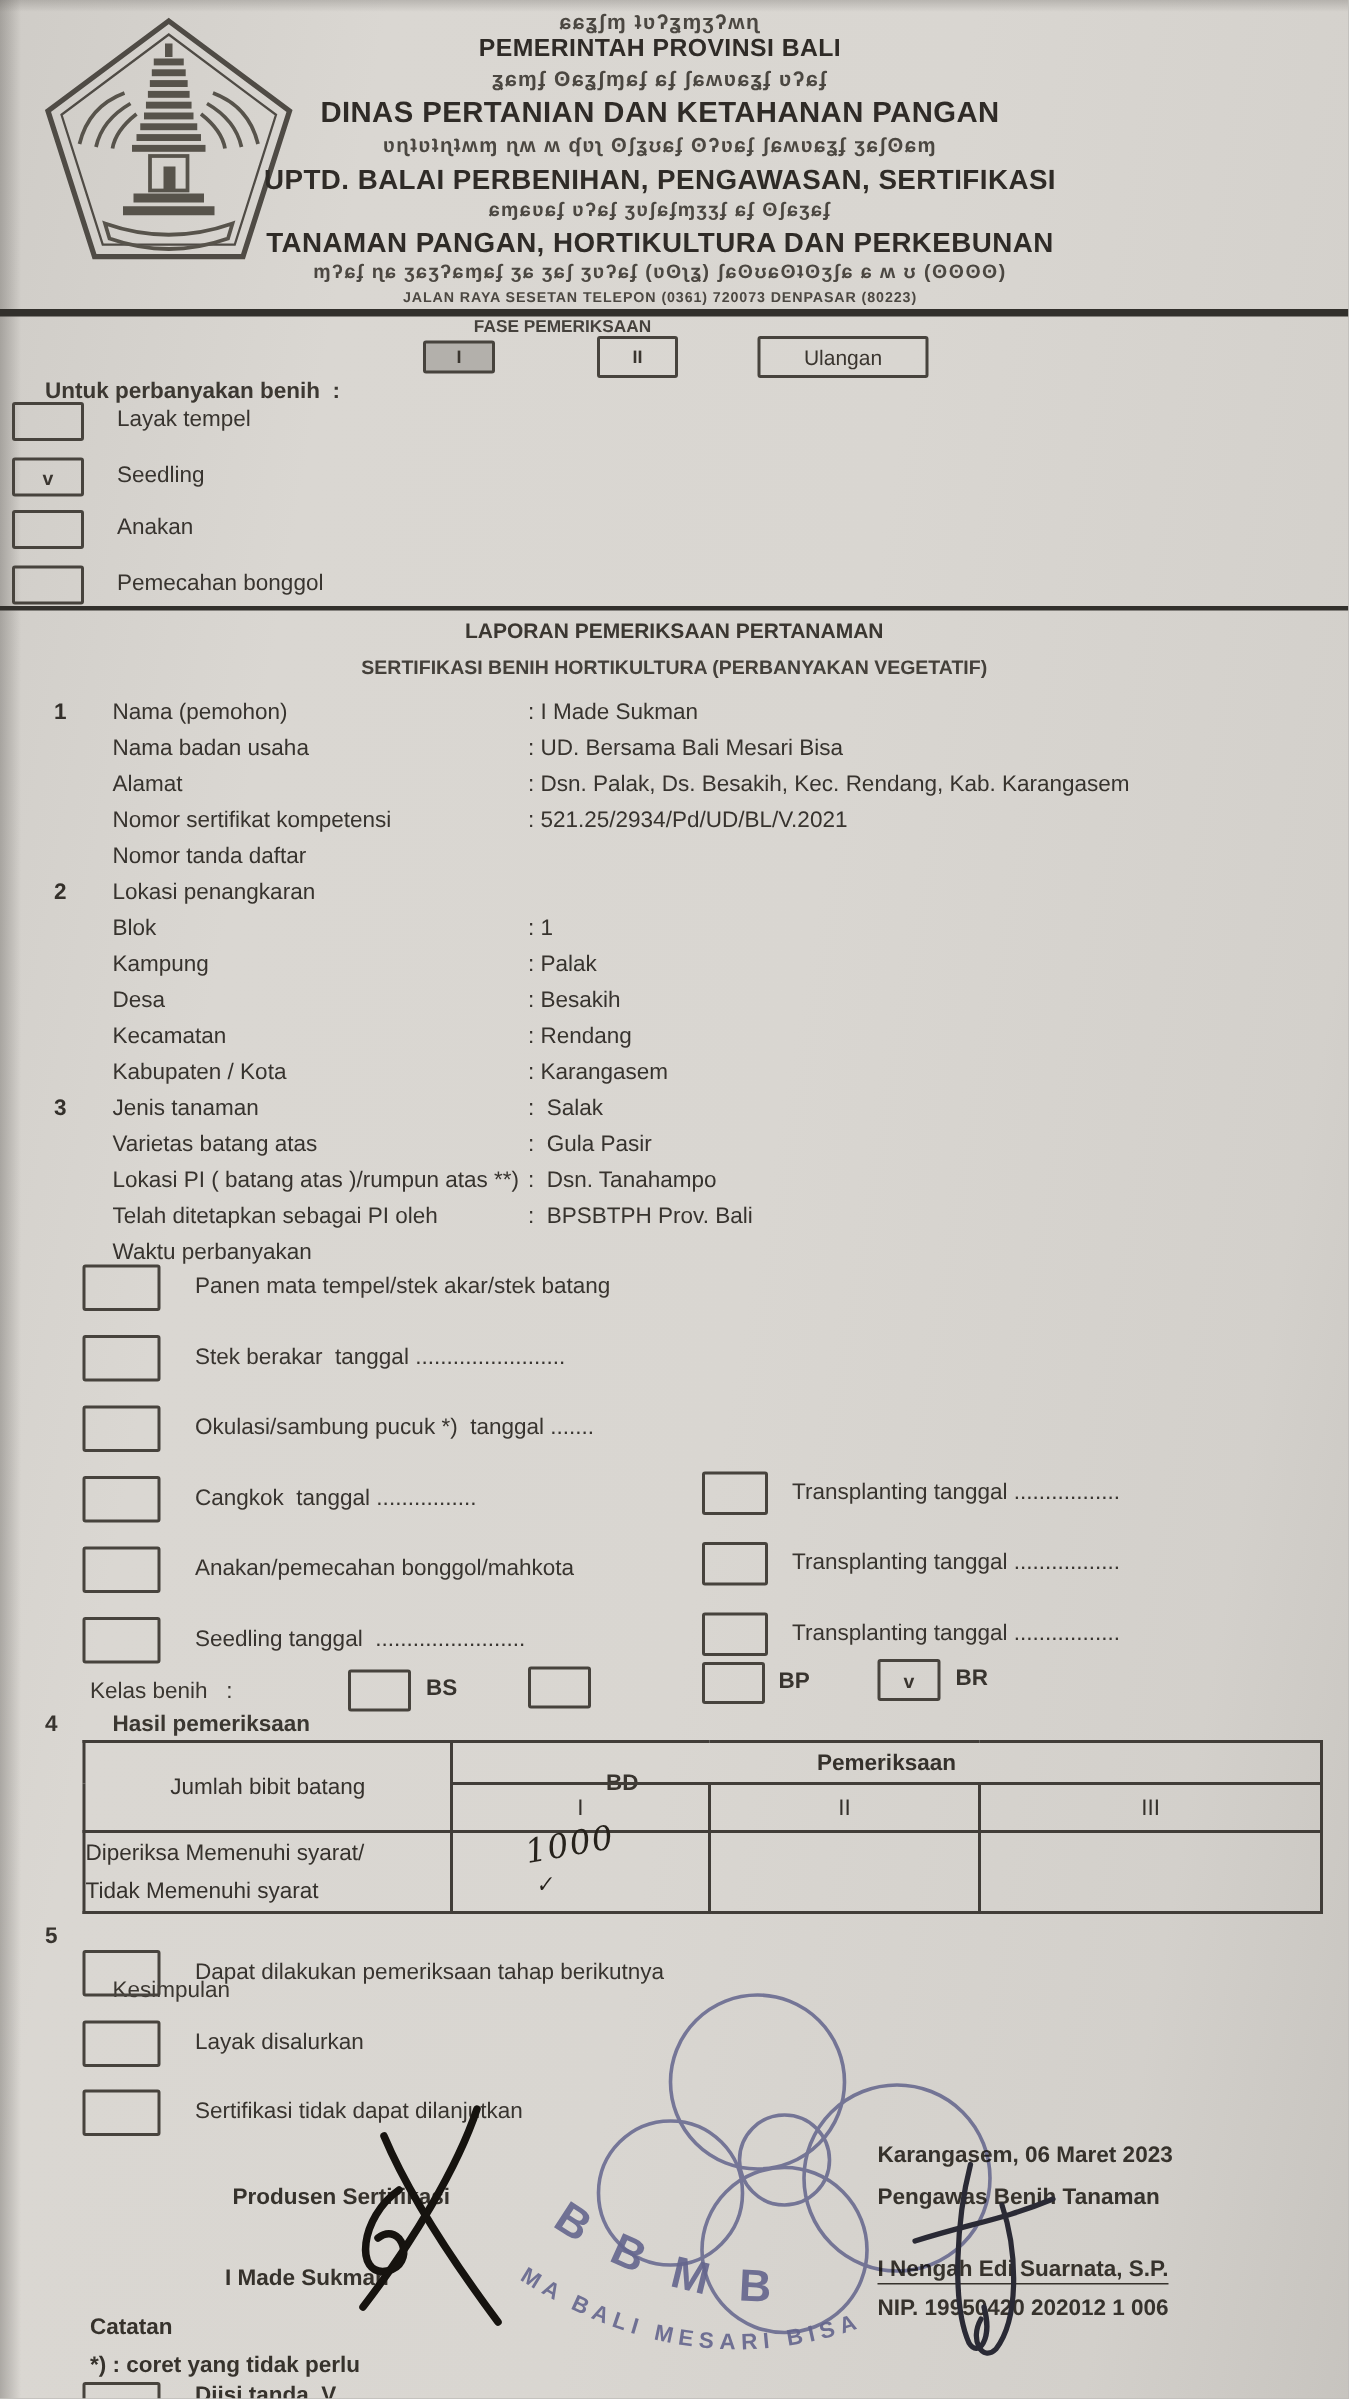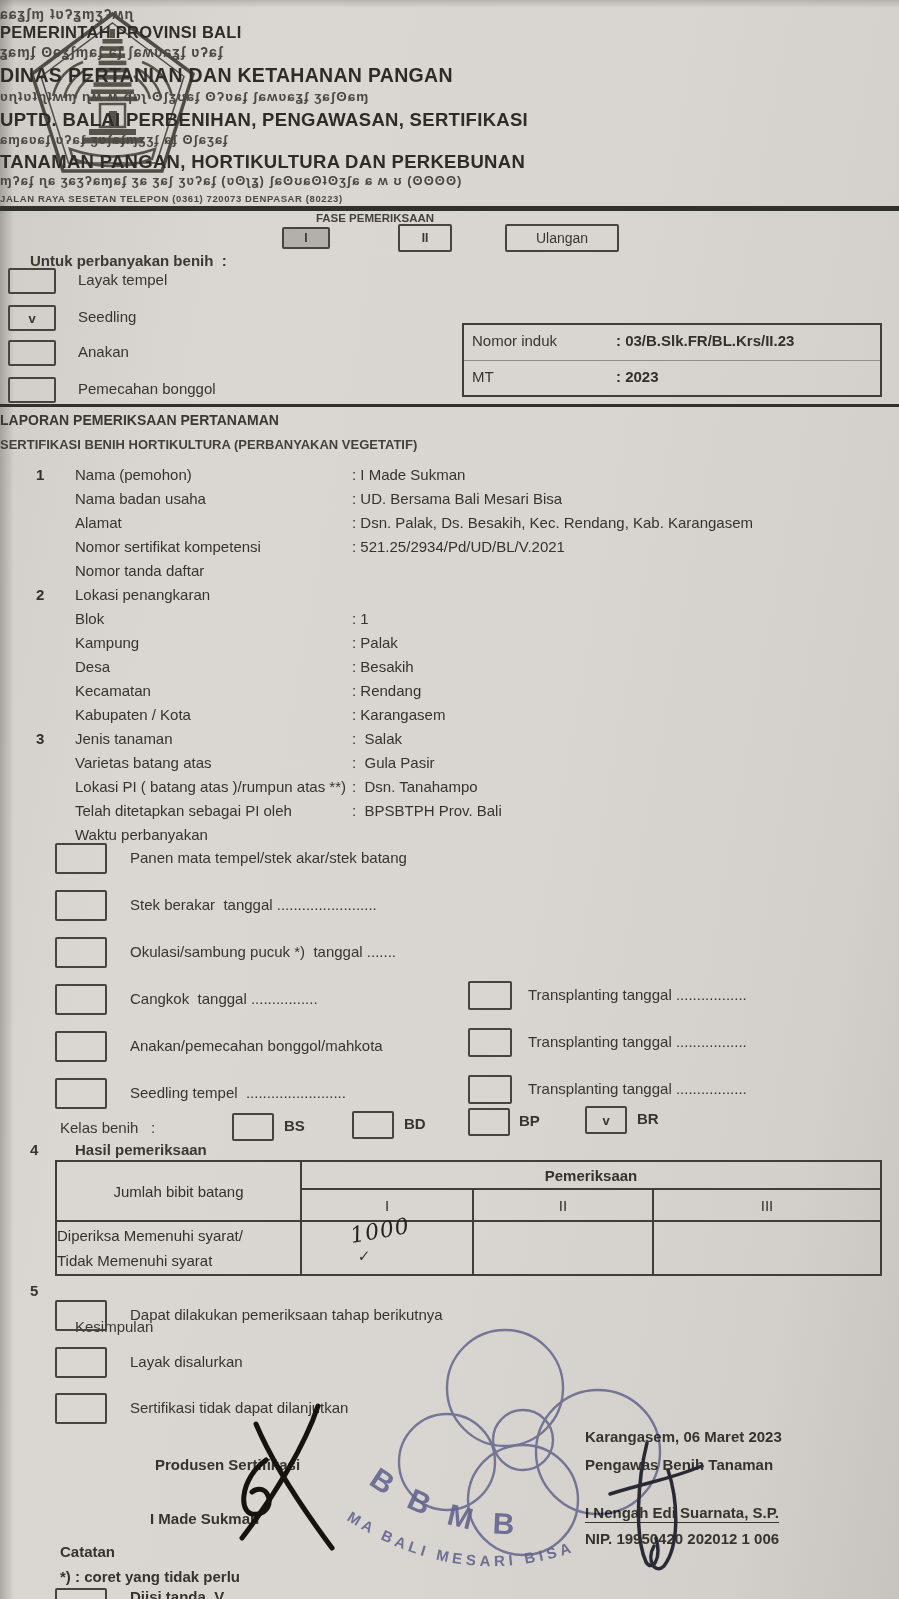--- a/index.html
+++ b/index.html
@@ -4,21 +4,21 @@
 <style>
   html,body{margin:0;padding:0;background:#b6b4b0;}
   .page{
     position:relative;width:899px;height:1599px;overflow:hidden;
     background:linear-gradient(100deg,#cfccc7 0%,#dad7d2 22%,#d9d6d1 55%,#d3d0cb 85%,#c7c4bf 100%);
     font-family:"Liberation Sans",sans-serif;color:#38342f;
   }
   .edgeL{position:absolute;left:0;top:0;width:14px;height:100%;background:linear-gradient(90deg,rgba(85,82,78,.35),transparent);}
   .edgeT{position:absolute;left:0;top:0;width:100%;height:8px;background:linear-gradient(180deg,rgba(85,82,78,.25),transparent);}
   .abs{position:absolute;white-space:pre;}
-  .ctr{position:absolute;left:0;width:880px;white-space:pre;}
+  .ctr{position:absolute;left:0;width:880px;text-align:center;white-space:pre;}
   .script{color:#4b4741;font-weight:bold;letter-spacing:1px;}
   .b{font-weight:bold;color:#2f2b27;letter-spacing:.3px;}
   .rule{position:absolute;left:0;width:899px;background:#32302c;}
   .box{position:absolute;border:2px solid #413d38;}
   .cb{position:absolute;border:2.5px solid #47433d;border-radius:2px;display:flex;align-items:center;justify-content:center;
       font-size:13px;font-weight:bold;color:#3a352f;}
   .lbl{position:absolute;font-size:15px;color:#38342f;white-space:pre;}
   .fnum{position:absolute;left:36px;font-weight:bold;color:#34302b;}
   .flabel{position:absolute;left:75px;white-space:pre;}
   .fvalue{position:absolute;left:352px;white-space:pre;}
@@ -93,30 +93,20 @@
   <div class="lbl" style="left:30px;top:252px;font-weight:bold;color:#3c3832">Untuk perbanyakan benih  :</div>
   <div class="cb" style="left:8px;top:268px;width:44px;height:22px"></div>
   <div class="lbl" style="left:78px;top:271px">Layak tempel</div>
   <div class="cb" style="left:8px;top:305px;width:44px;height:22px">v</div>
   <div class="lbl" style="left:78px;top:308px">Seedling</div>
   <div class="cb" style="left:8px;top:340px;width:44px;height:22px"></div>
   <div class="lbl" style="left:78px;top:343px">Anakan</div>
   <div class="cb" style="left:8px;top:377px;width:44px;height:22px"></div>
   <div class="lbl" style="left:78px;top:380px">Pemecahan bonggol</div>
 
-  <div class="box" style="left:462px;top:323px;width:416px;height:70px;font-size:15px">
-    <div style="position:absolute;left:0;top:0;width:100%;height:35px;border-bottom:1px solid #918d88">
-      <span class="abs" style="left:8px;top:7px">Nomor induk</span>
-      <span class="abs" style="left:152px;top:7px;font-weight:bold;color:#33302b">: 03/B.Slk.FR/BL.Krs/II.23</span>
-    </div>
-    <div style="position:absolute;left:0;top:35px;width:100%;height:35px">
-      <span class="abs" style="left:8px;top:8px">MT</span>
-      <span class="abs" style="left:152px;top:8px;font-weight:bold;color:#33302b">: 2023</span>
-    </div>
-  </div>
 
   <div class="rule" style="top:404px;height:3px"></div>
 
   <div class="ctr" style="top:412px;font-size:14px;font-weight:bold;color:#3b3731;width:899px">LAPORAN PEMERIKSAAN PERTANAMAN</div>
   <div class="ctr" style="top:437px;font-size:13px;font-weight:bold;color:#44403a;width:899px">SERTIFIKASI BENIH HORTIKULTURA (PERBANYAKAN VEGETATIF)</div>
 
   <div class="abs" style="left:0;top:466px;width:899px;white-space:normal">
     <div class="frow">
         <span class="fnum">1</span>
         <span class="flabel">Nama (pemohon)</span>
@@ -210,29 +200,29 @@
   <div class="lbl" style="left:130px;top:990px">Cangkok  tanggal ................</div>
   <div class="cb" style="left:468px;top:981px;width:40px;height:25px"></div>
   <div class="lbl" style="left:528px;top:986px">Transplanting tanggal .................</div>
 
   <div class="cb" style="left:55px;top:1031px;width:48px;height:27px"></div>
   <div class="lbl" style="left:130px;top:1037px">Anakan/pemecahan bonggol/mahkota</div>
   <div class="cb" style="left:468px;top:1028px;width:40px;height:25px"></div>
   <div class="lbl" style="left:528px;top:1033px">Transplanting tanggal .................</div>
 
   <div class="cb" style="left:55px;top:1078px;width:48px;height:27px"></div>
-  <div class="lbl" style="left:130px;top:1084px">Seedling tempel  ........................</div>
+  <div class="lbl" style="left:130px;top:1084px">Seedling tanggal  ........................</div>
   <div class="cb" style="left:468px;top:1075px;width:40px;height:25px"></div>
   <div class="lbl" style="left:528px;top:1080px">Transplanting tanggal .................</div>
 
   <div class="lbl" style="left:60px;top:1119px;font-weight:normal;color:#3b3731">Kelas benih   :</div>
   <div class="cb" style="left:232px;top:1113px;width:38px;height:24px"></div>
   <div class="lbl" style="left:284px;top:1117px;font-weight:bold">BS</div>
   <div class="cb" style="left:352px;top:1111px;width:38px;height:24px"></div>
-  <div class="lbl" style="left:404px;top:1115px;font-weight:bold">BD</div>
+  <div class="lbl" style="left:404px;top:1180px;font-weight:bold">BD</div>
   <div class="cb" style="left:468px;top:1108px;width:38px;height:24px"></div>
   <div class="lbl" style="left:519px;top:1112px;font-weight:bold">BP</div>
   <div class="cb" style="left:585px;top:1106px;width:38px;height:24px">v</div>
   <div class="lbl" style="left:637px;top:1110px;font-weight:bold">BR</div>
 
   <div class="lbl" style="left:30px;top:1141px;font-weight:bold">4</div>
   <div class="lbl" style="left:75px;top:1141px;font-weight:bold;color:#3b3731">Hasil pemeriksaan</div>
 
   <table class="hasil">
     <colgroup>

